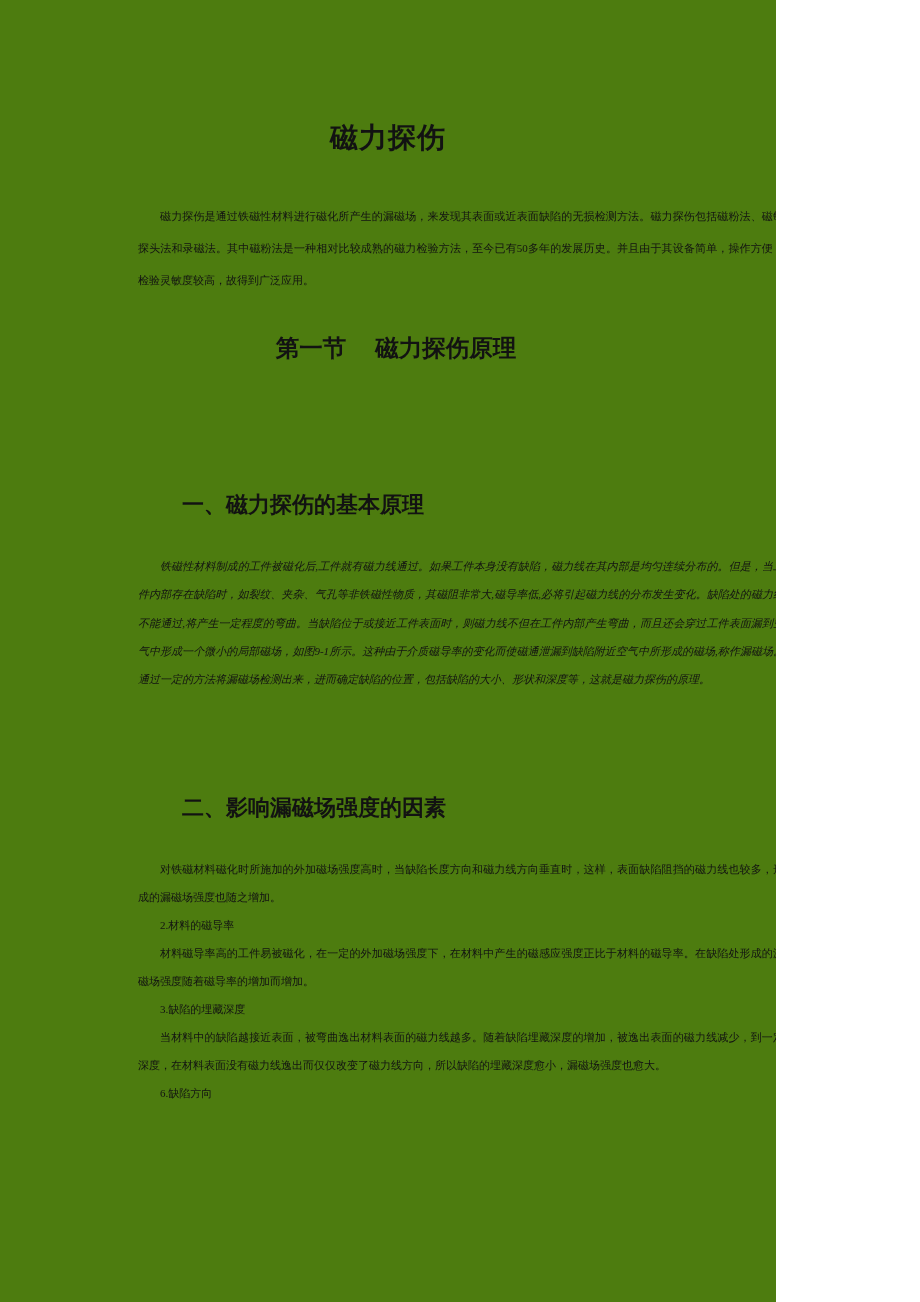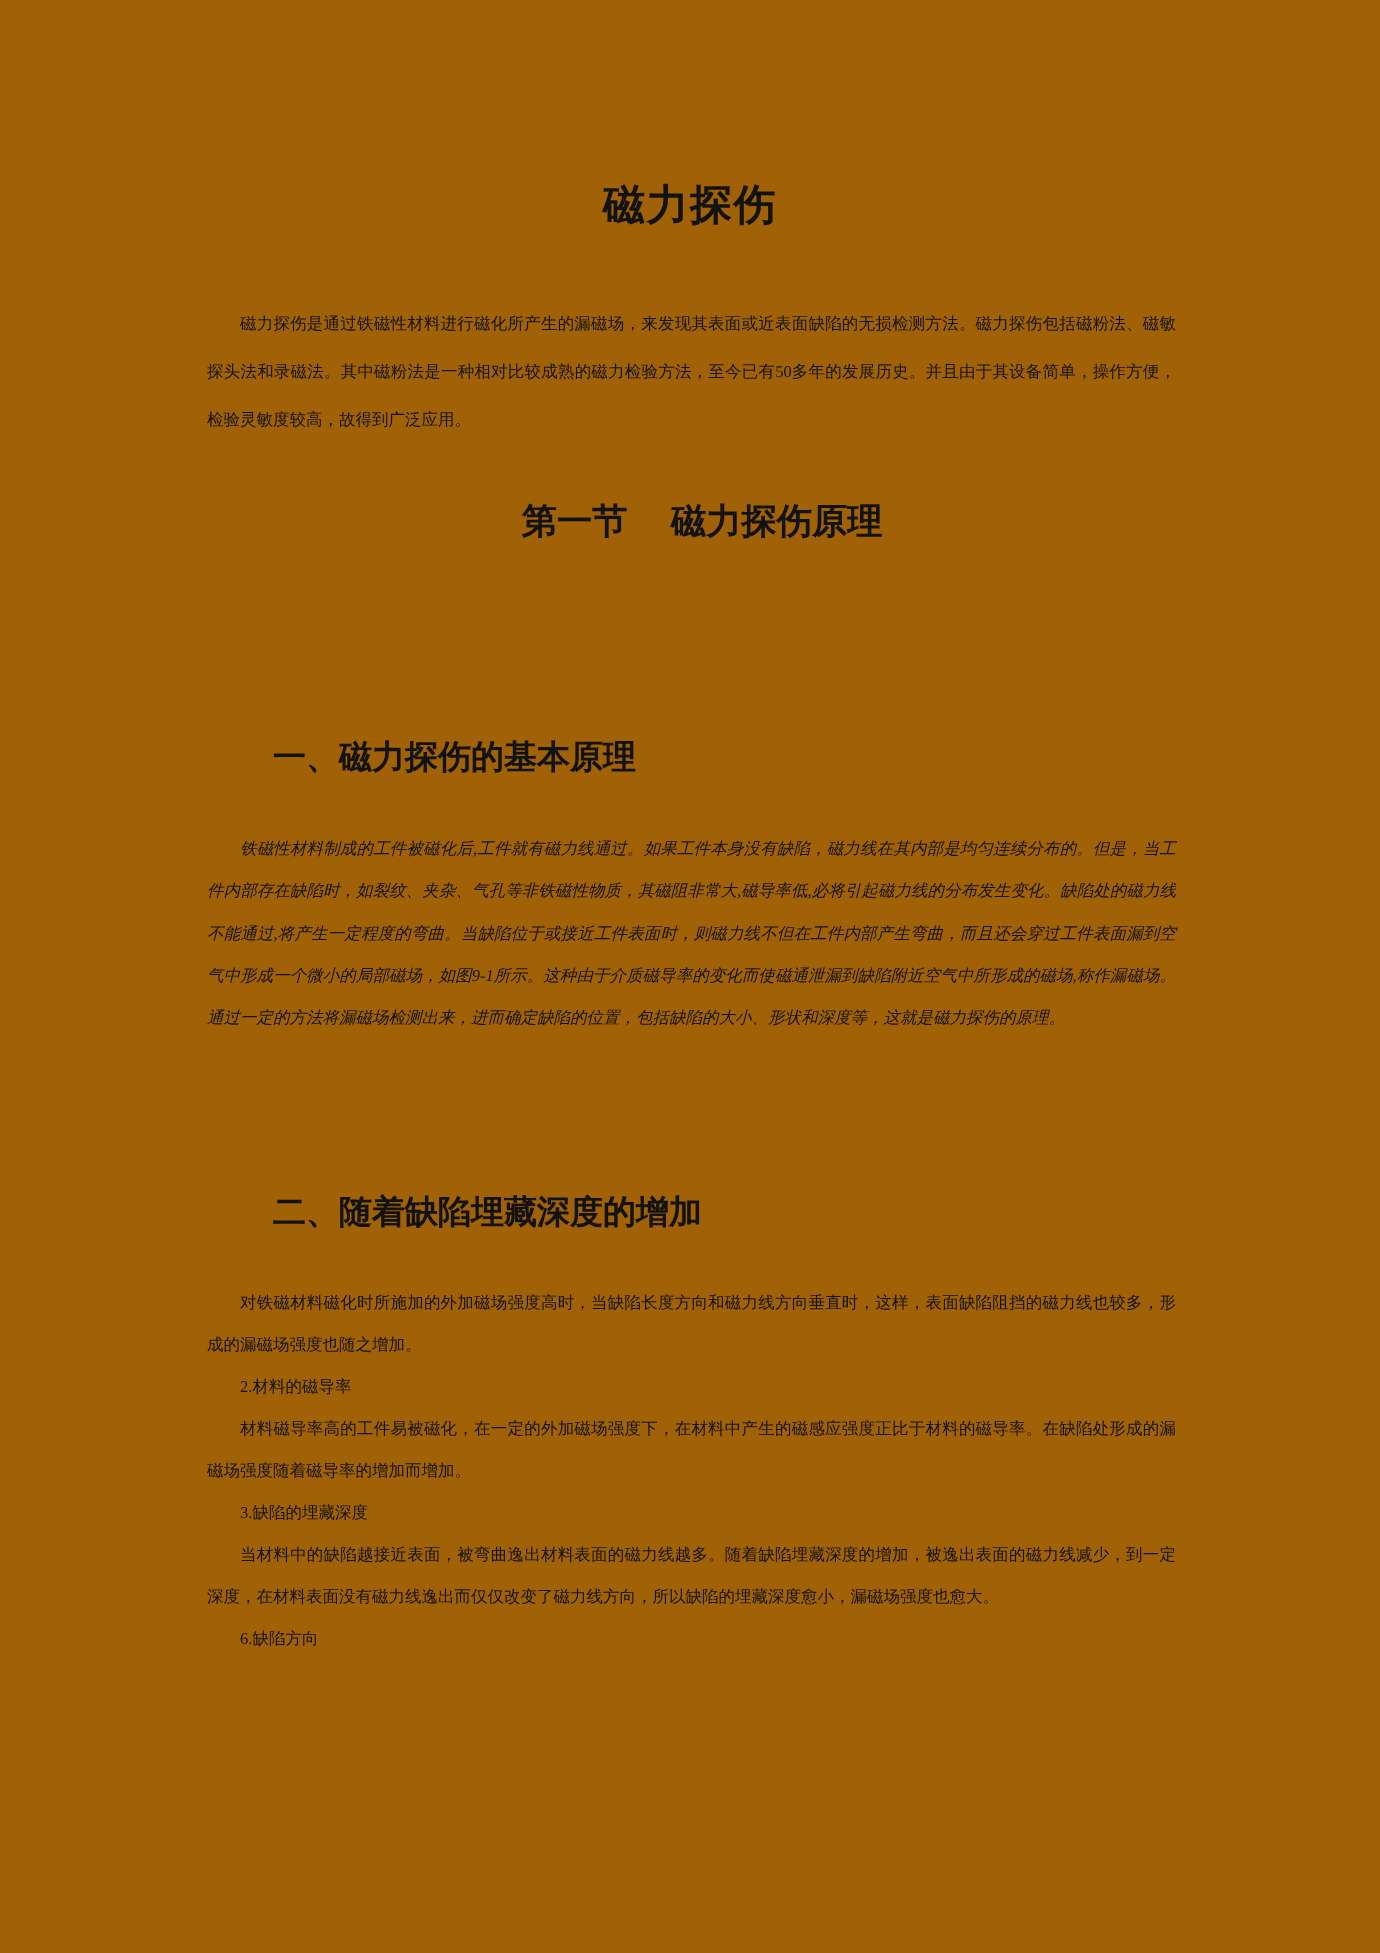--- a/index.html
+++ b/index.html
@@ -2,23 +2,23 @@
 <html><head>
 <meta charset="utf-8">
 <style>
   html, body {
     margin: 0;
     padding: 0;
     background: #ffffff;
   }
   .page {
     position: relative;
-    width: 920px;
+    width: 776px;
     height: 1302px;
-    background: #a16207;
+    background: #4d7c0f;
     color: #121212;
     font-family: "Liberation Serif", "DejaVu Serif", serif;
     overflow: hidden;
   }
   .doc-title {
     position: absolute;
     top: 120px;
     left: 0;
     right: 0;
     text-align: center;
@@ -95,21 +95,21 @@
 
   <div class="h-section">
     <span class="sec-label">第一节</span><span>磁力探伤原理</span>
   </div>
 
 
   <div class="h-sub h-sub1">一、磁力探伤的基本原理</div>
 
   <p class="body-text p-sub1">铁磁性材料制成的工件被磁化后,工件就有磁力线通过。如果工件本身没有缺陷，磁力线在其内部是均匀连续分布的。但是，当工件内部存在缺陷时，如裂纹、夹杂、气孔等非铁磁性物质，其磁阻非常大,磁导率低,必将引起磁力线的分布发生变化。缺陷处的磁力线不能通过,将产生一定程度的弯曲。当缺陷位于或接近工件表面时，则磁力线不但在工件内部产生弯曲，而且还会穿过工件表面漏到空气中形成一个微小的局部磁场，如图9-1所示。这种由于介质磁导率的变化而使磁通泄漏到缺陷附近空气中所形成的磁场,称作漏磁场。通过一定的方法将漏磁场检测出来，进而确定缺陷的位置，包括缺陷的大小、形状和深度等，这就是磁力探伤的原理。</p>
 
-  <div class="h-sub h-sub2">二、随着缺陷埋藏深度的增加</div>
+  <div class="h-sub h-sub2">二、影响漏磁场强度的因素</div>
 
   <div class="body-text items">
     <p>对铁磁材料磁化时所施加的外加磁场强度高时，当缺陷长度方向和磁力线方向垂直时，这样，表面缺陷阻挡的磁力线也较多，形成的漏磁场强度也随之增加。</p>
     <p>2.材料的磁导率</p>
     <p>材料磁导率高的工件易被磁化，在一定的外加磁场强度下，在材料中产生的磁感应强度正比于材料的磁导率。在缺陷处形成的漏磁场强度随着磁导率的增加而增加。</p>
     <p>3.缺陷的埋藏深度</p>
     <p>当材料中的缺陷越接近表面，被弯曲逸出材料表面的磁力线越多。随着缺陷埋藏深度的增加，被逸出表面的磁力线减少，到一定深度，在材料表面没有磁力线逸出而仅仅改变了磁力线方向，所以缺陷的埋藏深度愈小，漏磁场强度也愈大。</p>
     <p>6.缺陷方向</p>
   </div>
 

